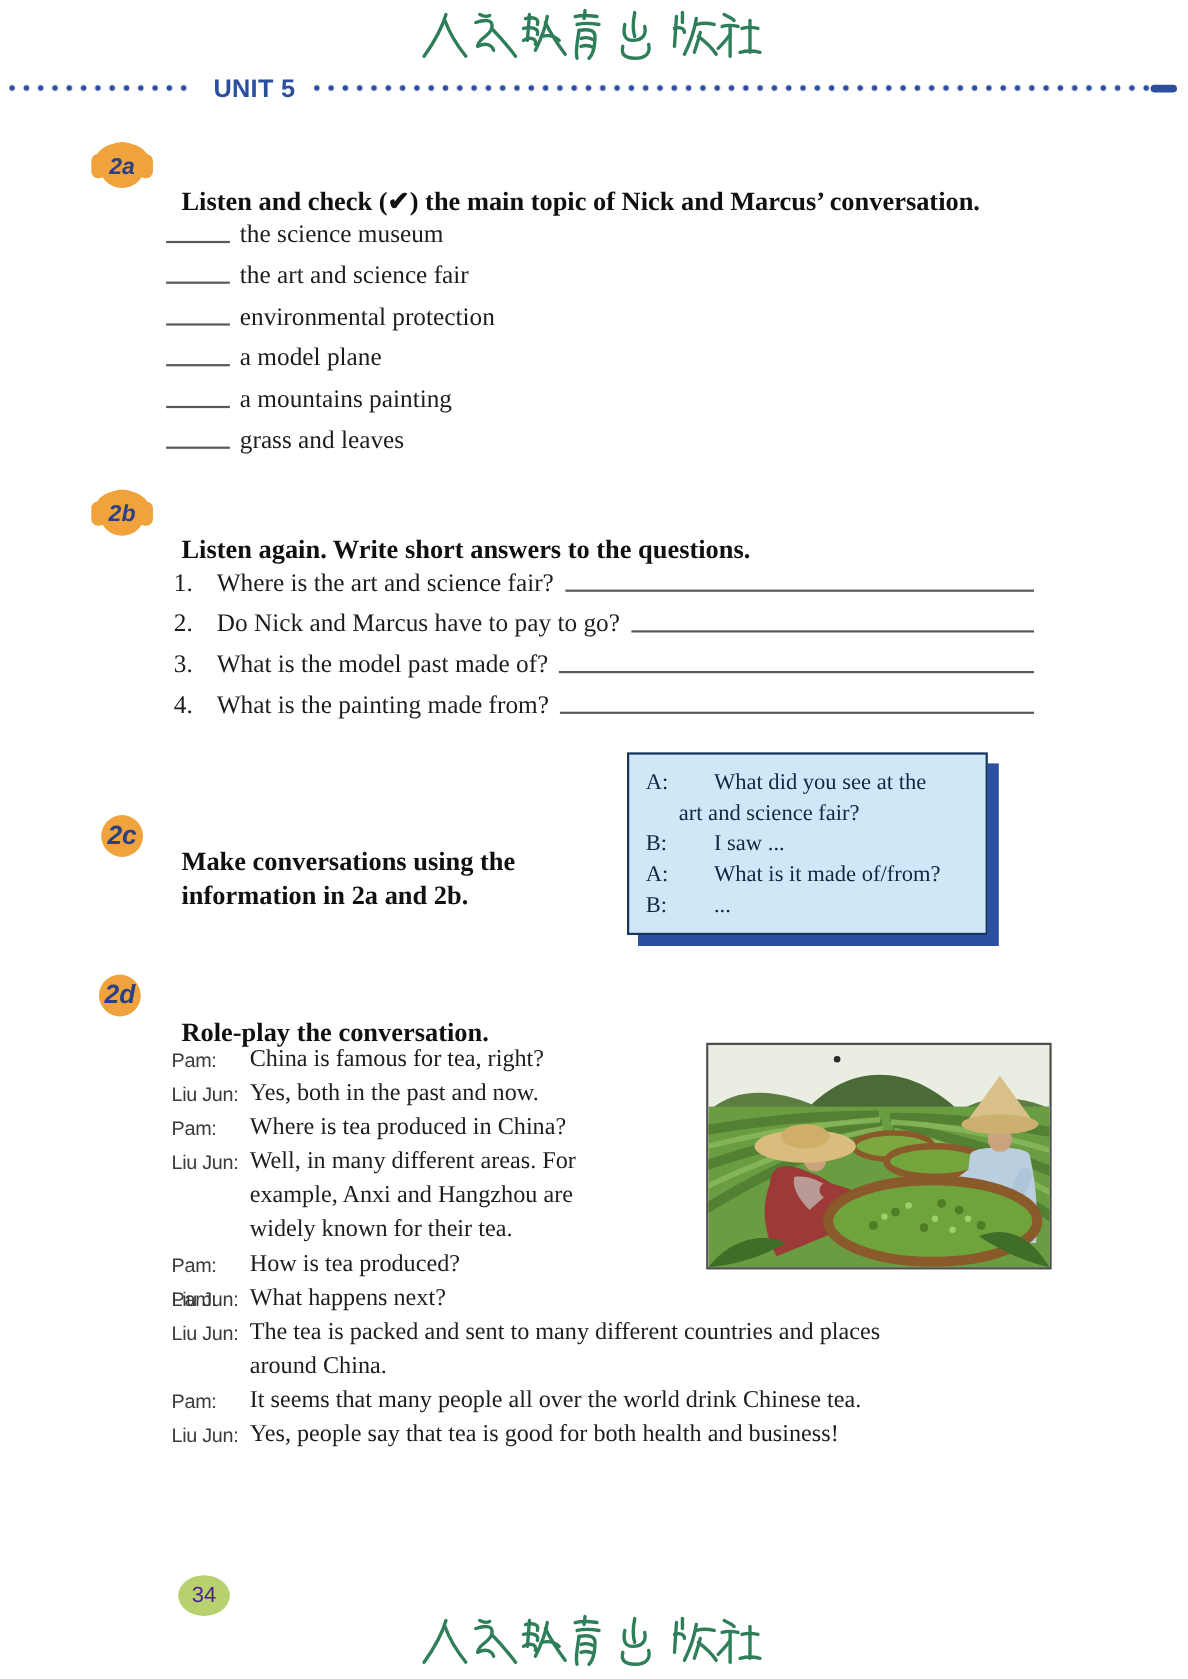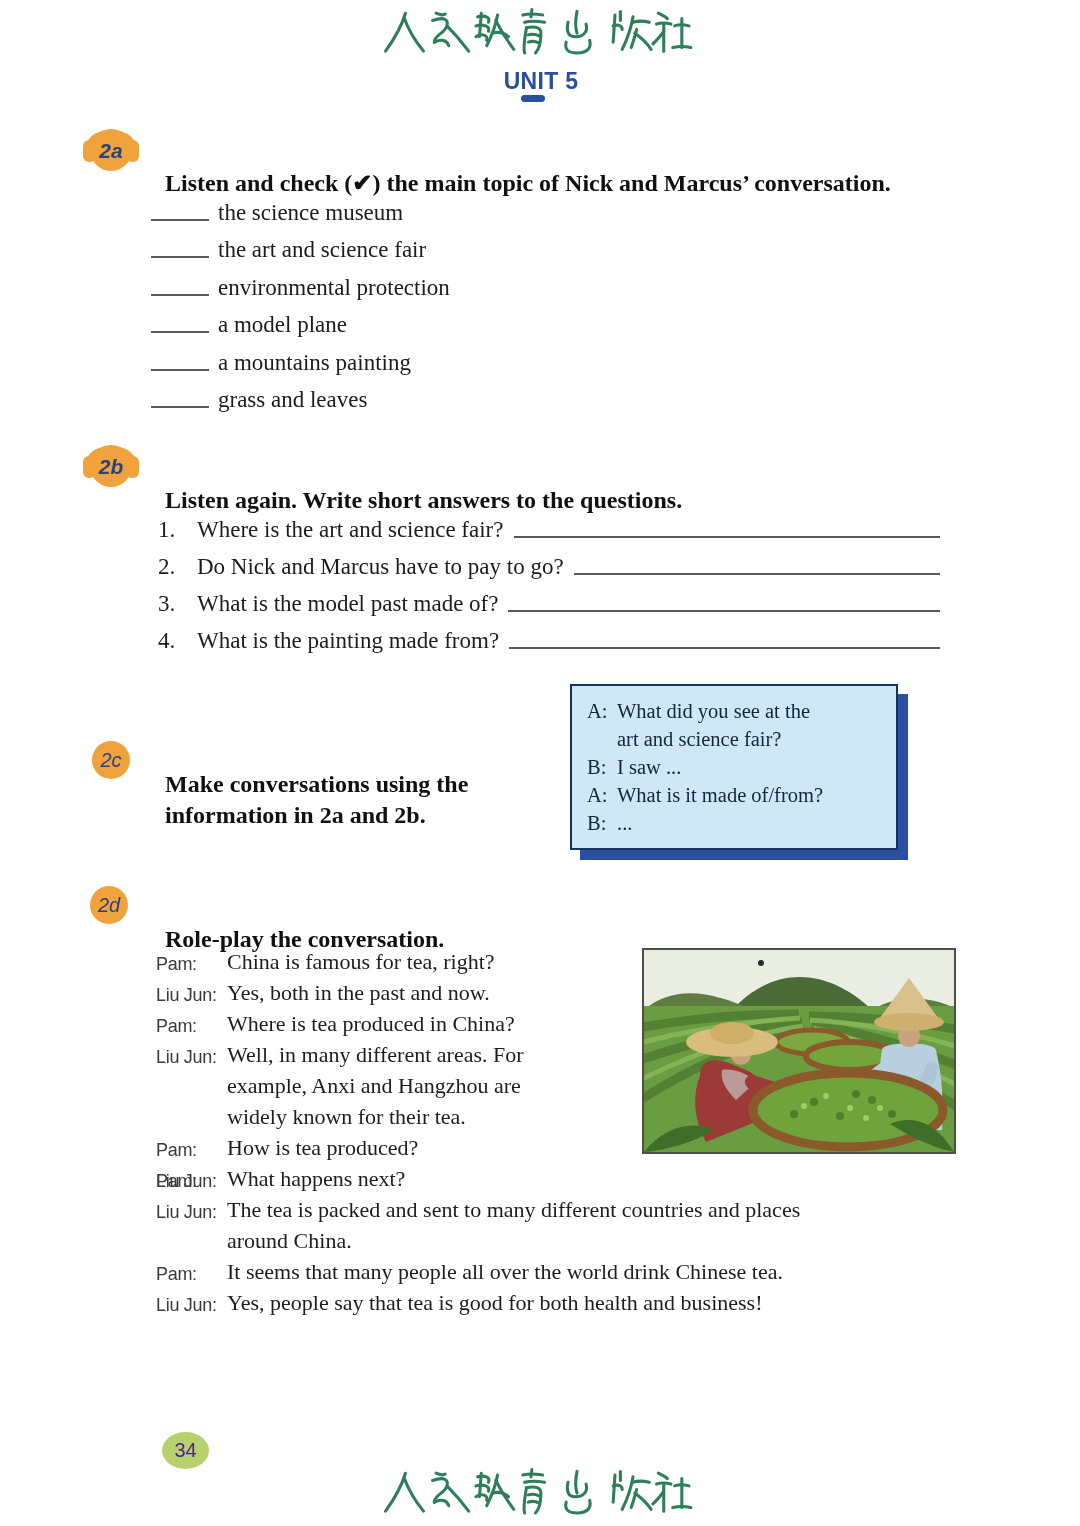--- a/index.html
+++ b/index.html
@@ -8,41 +8,41 @@
     background:#ffffff; overflow:hidden;
     font-family:"Liberation Serif", serif; color:#1c1c1c;
   }
 
   
   .calli { position:absolute; left:50%; transform:translateX(-50%); }
   .calli.top { top:6px; }
   .calli.bottom { top:1466px; }
 
   
-  .rule { position:absolute; top:68px; left:0; right:0; height:24px; display:flex; align-items:center;flex-direction:column; }
+  .rule { position:absolute; top:68px; left:0; right:0; height:24px; display:flex; align-items:center; }
   .dots {
     height:6px; background-repeat:repeat-x;
     background-image:radial-gradient(circle at 3px 3px, #2b4f9e 2.3px, rgba(0,0,0,0) 2.9px);
     background-size:13px 6px;
   }
   .dots.left { width:168px; margin-left:8px; }
   .dots.right { flex:1; }
   .unit-label {
     font-family:"Liberation Sans", sans-serif; font-weight:bold; font-size:23px;
     color:#2b4f9e; letter-spacing:0.3px; margin:0 16px 0 18px; white-space:nowrap;
   }
   .end-dash { width:24px; height:7px; border-radius:4px; background:#2b4f9e; margin:0 10px 0 -4px; flex:none; }
 
   
   .badge-audio { position:absolute; }
   .badge-plain {
     position:absolute; width:38px; height:38px; border-radius:50%; background:#f0a23c;
     display:flex; align-items:center; justify-content:center;
-    font-family:"Liberation Sans", sans-serif; font-weight:normal; font-style:italic;
-    color:#2b4185; font-size:20px;
+    font-family:"Liberation Sans", sans-serif; font-weight:bold; font-style:italic;
+    color:#2b4185; font-size:24px;
   }
 
   .sec-title { position:absolute; font-weight:bold; font-size:24px; color:#101010;margin-top:35px; }
   .sec-title.two-line { line-height:31px; white-space:pre-line; }
 
   
   .options { position:absolute; left:151px; top:188px; }
   .option-row { display:flex; align-items:flex-end; height:37.5px; font-size:23px; }
   .blank { width:58px; border-bottom:2px solid #595959; margin:0 9px 5px 0; flex:none; }
 
@@ -54,21 +54,21 @@
   .q-line { flex:1; border-bottom:2px solid #595959; margin:0 0 5px 10px; }
 
   
   .example-box {
     position:absolute; left:570px; top:684px; width:294px;
     background:#cfe7f7; border:2px solid #16355e; box-shadow:10px 10px 0 #2b4fa1;
     padding:11px 15px; font-size:20.5px; line-height:28px; color:#12263f;
   }
   .ex-line { position:relative; padding-left:30px; }
   .ex-speaker { position:absolute; left:0; top:0; }
-  .ex-text { white-space:pre-line; }
+  .ex-text { white-space:pre-line;margin-left:32px; }
 
   
   .convo { position:absolute; left:156px; top:946px; width:800px; font-size:22px; line-height:31px; color:#1d1d1d; }
   .photo { float:right; width:310px; height:202px; margin:2px 0 12px 16px; border:2px solid #4e4e4e; background:#dfe7d4; }
   .turn { position:relative; padding-left:71px; }
   .speaker {
     position:absolute; left:0; top:3px;
     font-family:"Liberation Sans", sans-serif; font-size:18px; color:#3a3a3a; letter-spacing:-0.3px;
   }
   .turn-text { white-space:pre-line; }

